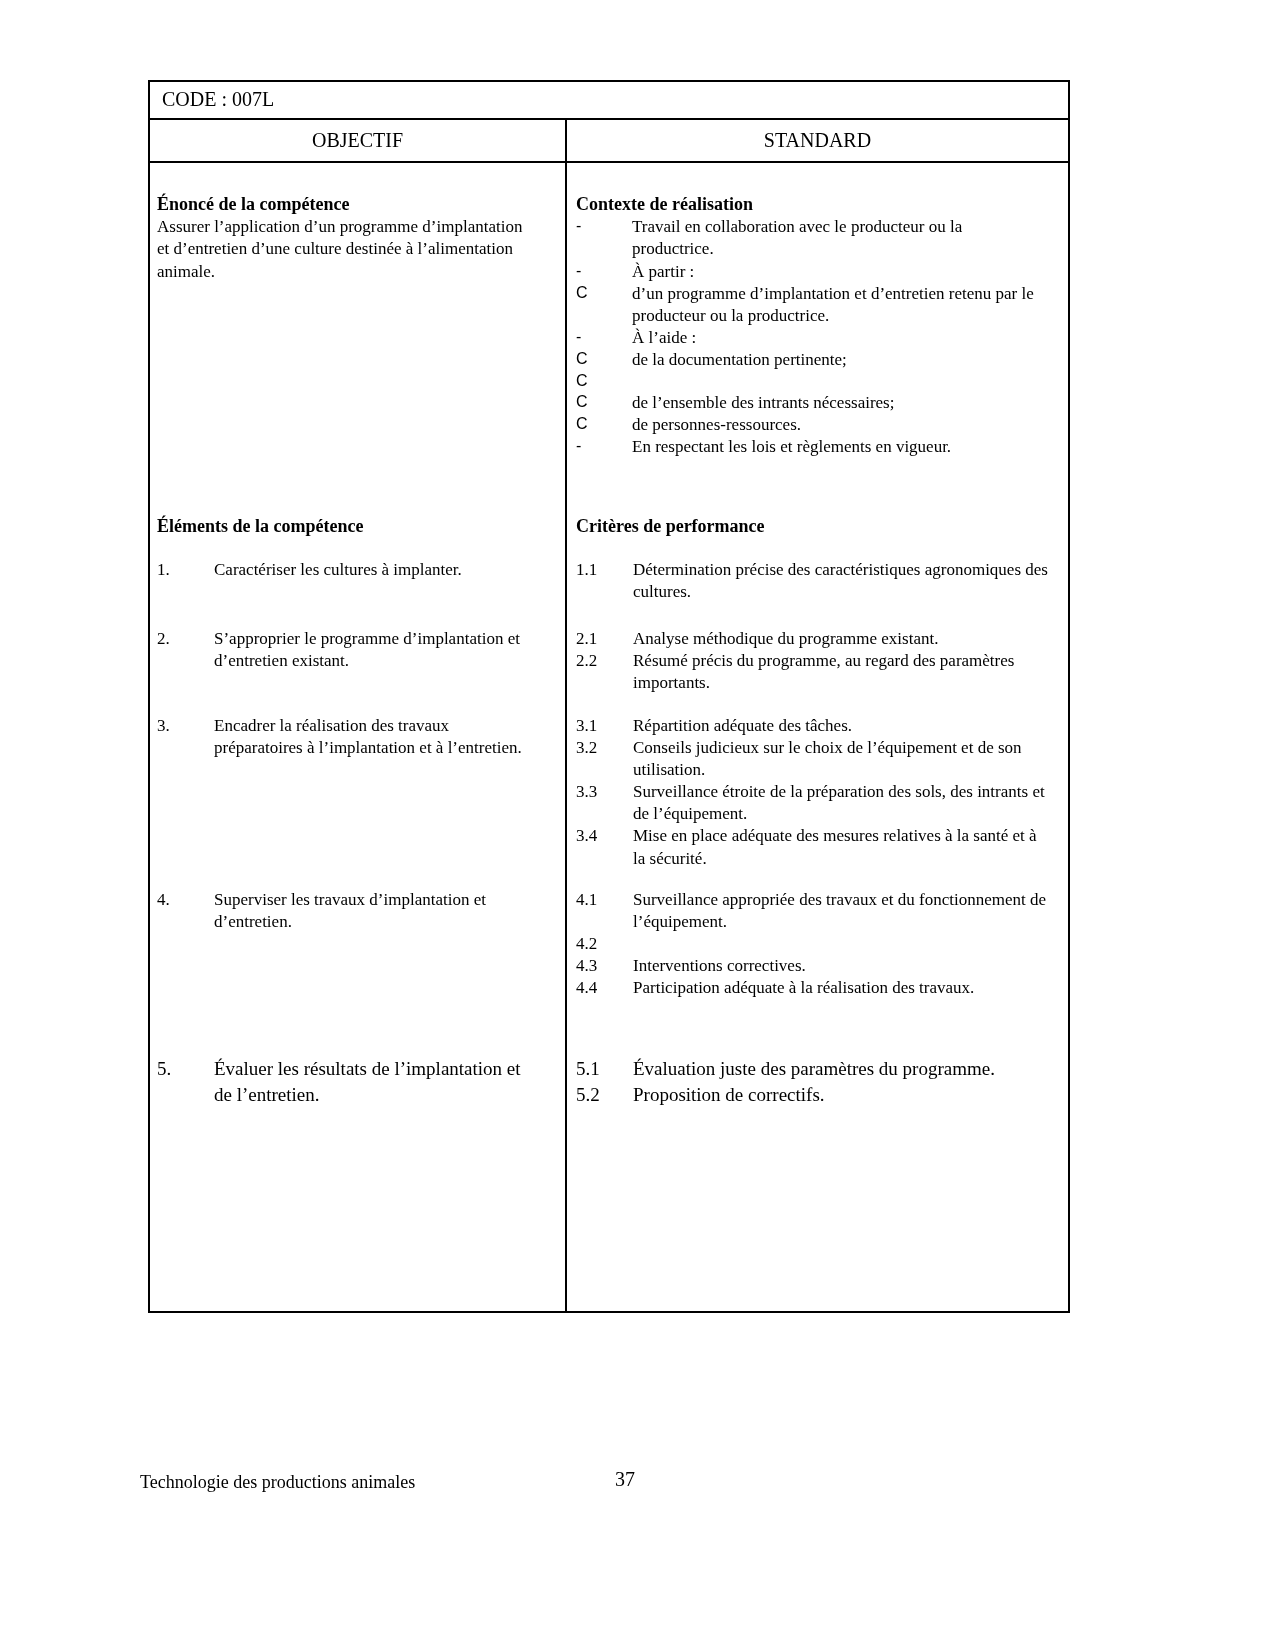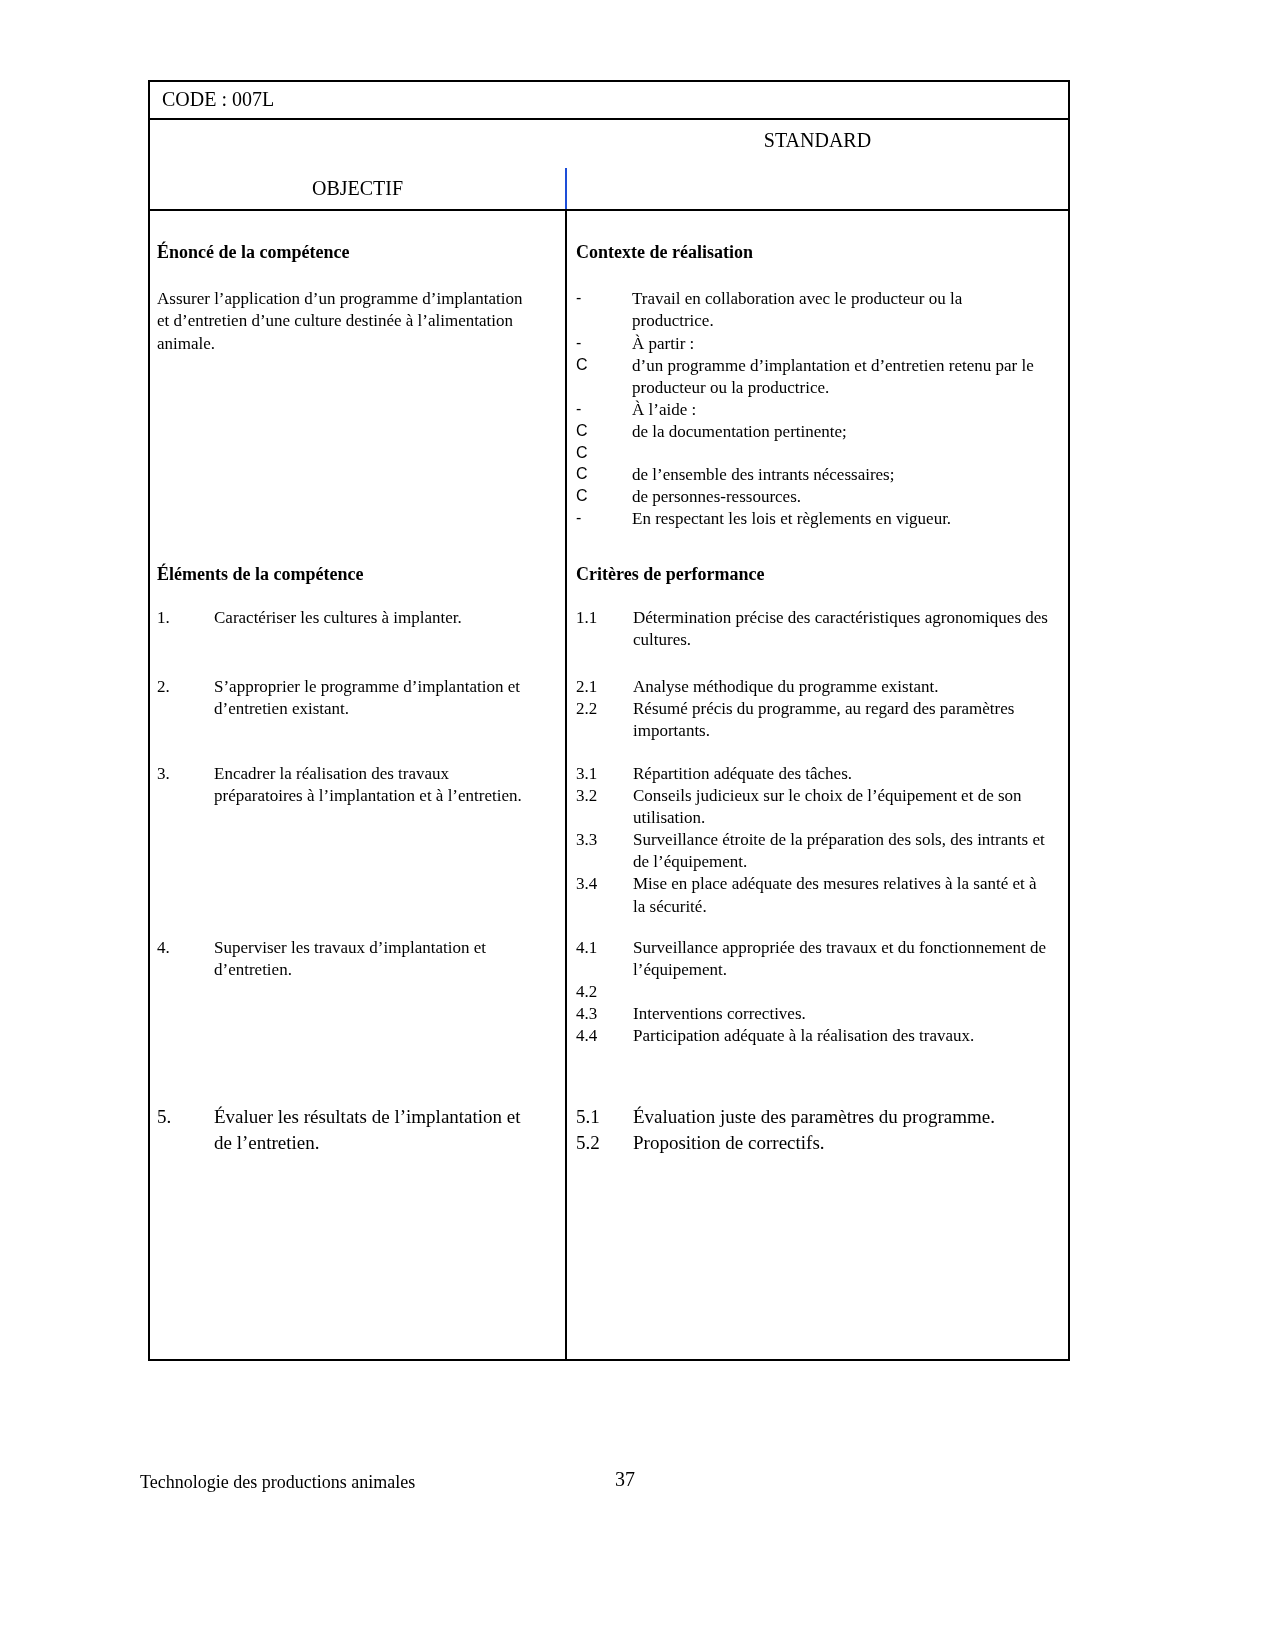--- a/index.html
+++ b/index.html
@@ -18,22 +18,22 @@
     display: flex; flex-direction: column;
     background: #fff;
   }
   .code-row {
     border-bottom: 2px solid #000;
     padding: 6px 12px 7px 12px;
     font-size: 20px;
   }
   .colhead-row { display: flex; border-bottom: 2px solid #000; }
   .colhead-left {
-    width: 417px; border-right: 2px solid #1d4ed8;
-    text-align: center; padding: 9px 6px; font-size: 20px; margin-top: 48px;
+    width: 417px; border-right: 2px solid #000000;
+    text-align: center; padding: 9px 6px; font-size: 20px;
   }
   .colhead-right { flex: 1; text-align: center; padding: 9px 0; font-size: 20px; }
 
   .doc-body { display: flex; flex-direction: column; min-height: 1148px; }
   .band { display: flex; align-items: stretch; }
   .cell-l {
     width: 417px; flex-shrink: 0;
     border-right: 2px solid #000;
     padding: 0 25px 0 7px;
     font-size: 17px; line-height: 1.3;
@@ -49,21 +49,21 @@
   .band-b { min-height: 56px; }
   .band-b .cell-l, .band-b .cell-r { padding-top: 12px; }
 
   .r1 { min-height: 69px; }
   .r2 { min-height: 87px; }
   .r3 { min-height: 174px; }
   .r4 { min-height: 167px; }
   .r5 { flex: 1; }
   .r5 .cell-l, .r5 .cell-r { font-size: 19px; line-height: 1.35; }
 
-  .sec-title { font-weight: bold; font-size: 18px; margin-bottom: 24px; }
+  .sec-title { font-weight: bold; font-size: 18px; }
   .band-b .sec-title { margin-bottom: 13px; }
 
   .enonce-text { max-width: 372px; }
 
   .li { display: flex; align-items: flex-start; }
   .li .num { width: 57px; flex-shrink: 0; }
   .li .txt { flex: 1; }
   .ctx-li { display: flex; align-items: flex-start; }
   .ctx-li .bullet { width: 56px; flex-shrink: 0; font-family: "Liberation Sans", sans-serif; font-size: 16px; }
   .ctx-li .txt { flex: 1; }

